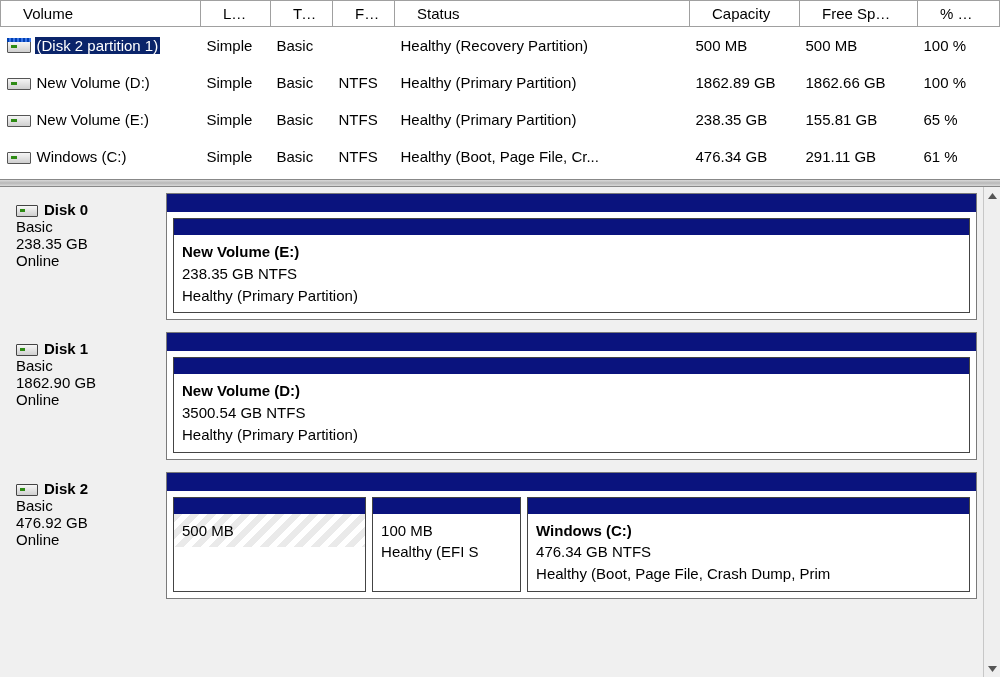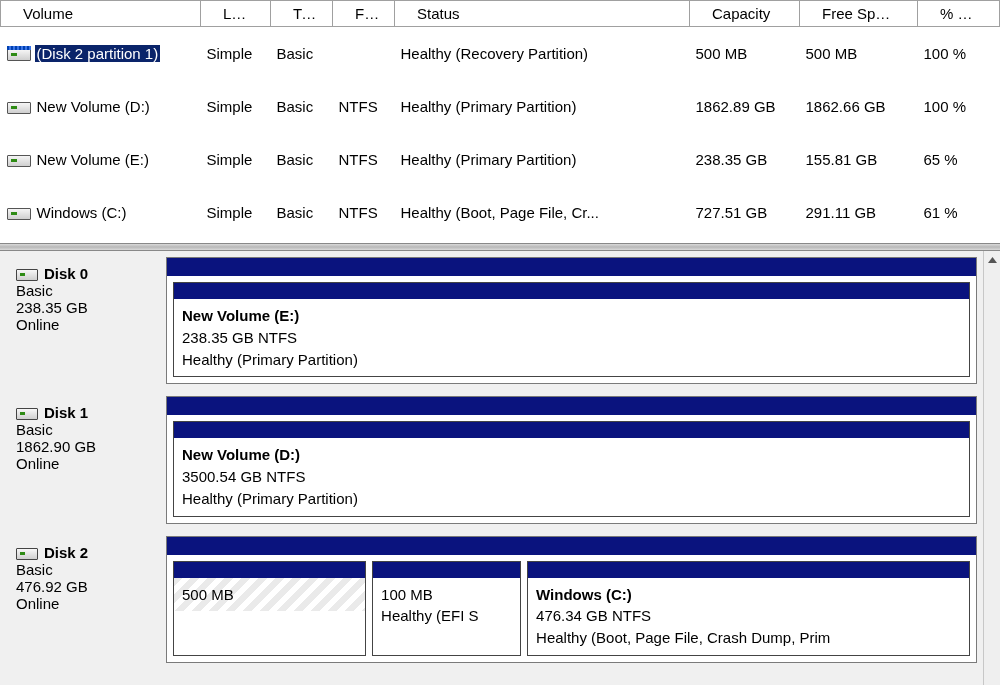--- a/index.html
+++ b/index.html
@@ -25,21 +25,21 @@
     font-weight: 400;
     background: #fff;
     border: 1px solid #a0a0a0;
     padding: 2px 22px;
     white-space: nowrap;
     overflow: hidden;
     text-overflow: ellipsis;
     height: 26px;
   }
   .vol-table td {
-    padding: 18px 6px;
+    padding: 10px 6px;
     white-space: nowrap;
     overflow: hidden;
     text-overflow: ellipsis;
     height: 28px;
   }
   .vol-row.selected td { background: transparent; }
   .vol-row.selected .vol-name {
     background: #0a246a;
     color: #fff;
   }
@@ -230,21 +230,21 @@
         <td>238.35 GB</td>
         <td>155.81 GB</td>
         <td>65 %</td>
       </tr>
       <tr class="vol-row">
         <td><span class="drive-icon"></span><span class="vol-name">Windows (C:)</span></td>
         <td>Simple</td>
         <td>Basic</td>
         <td>NTFS</td>
         <td>Healthy (Boot, Page File, Cr...</td>
-        <td>727.51 GB</td>
+        <td>476.34 GB</td>
         <td>291.11 GB</td>
         <td>61 %</td>
       </tr>
     </tbody>
 </table>
 
 <div class="sep"></div>
 
 <div class="map-area">
   <div class="map-scroll" id="disk-container">

